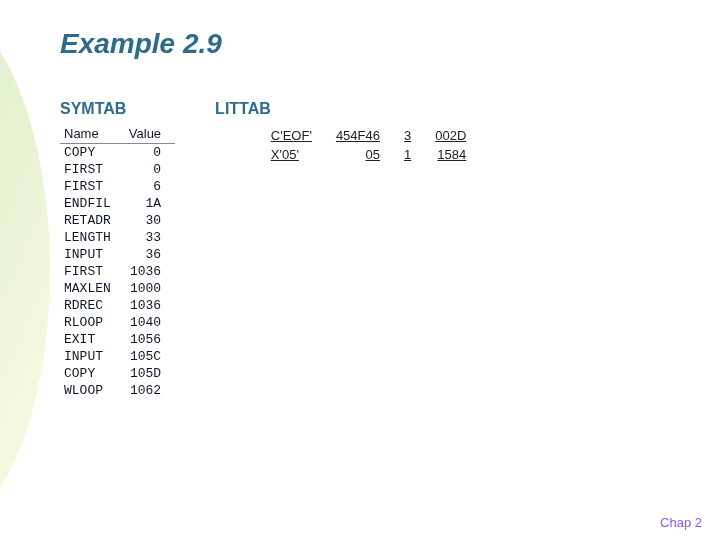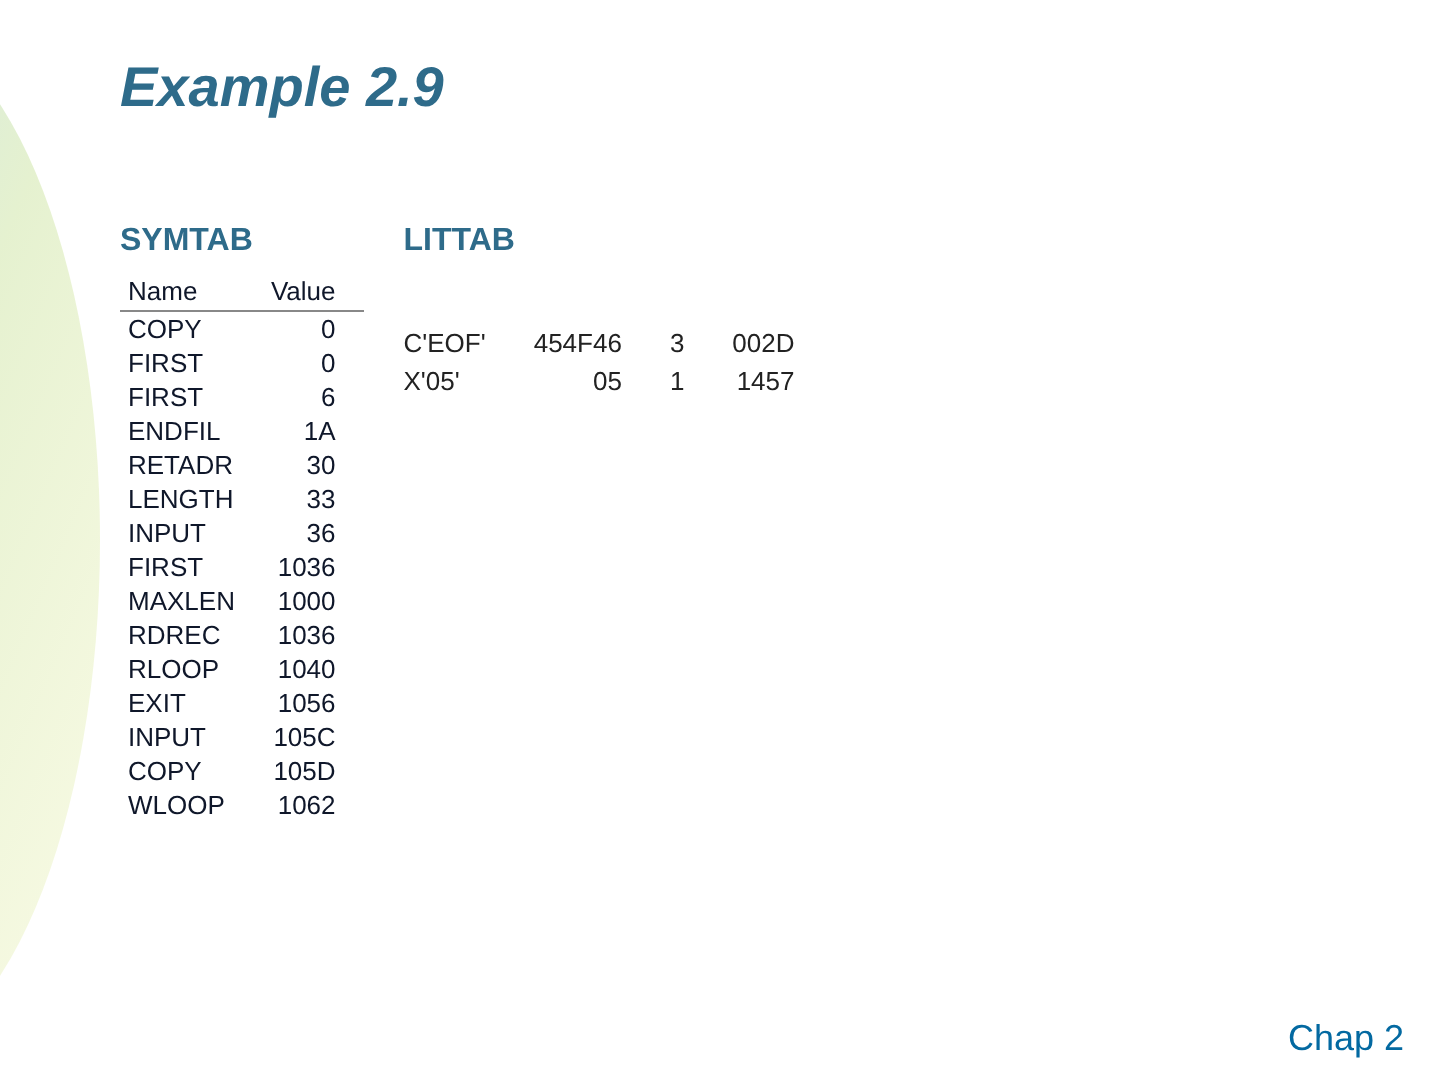--- a/index.html
+++ b/index.html
@@ -28,24 +28,24 @@
       top: 28px;
       left: 60px;
       font-size: 28px;
       font-weight: bold;
       color: #2e6b8a;
       font-style: italic;
     }
 
     .content-area {
       position: absolute;
-      top: 112px;
+      top: 100px;
       left: 60px;
       display: flex;
-      gap: 20px;
+      gap: 40px;
       align-items: flex-start;
     }
 
     .section-label {
       font-size: 16px;
       font-weight: bold;
       color: #2e6b8a;
       margin-bottom: 6px;
     }
 
@@ -68,59 +68,61 @@
       border-bottom: 1px solid #888;
     }
 
     .symtab-table th.val-col {
       text-align: right;
     }
 
     .symtab-table td {
       padding: 1px 14px 1px 4px;
       font-size: 13px;
+      font-family: Liberation Mono, monospace;
     }
 
     .symtab-table td.val-col {
       text-align: right;
     }
 
     
     .littab-container {
       display: flex;
-      flex-direction: column;
+      flex-direction: row;
       justify-content: space-between;
     }
 
     .littab-table {
       border-collapse: collapse;
       font-size: 13px;
       color: #222;
       margin-top: 26px;
+      text-decoration: underline;
     }
 
     .littab-table td {
       padding: 2px 12px;
     }
 
     .littab-table td:first-child {
       padding-left: 0;
     }
 
     .littab-table td.num-col {
       text-align: right;
     }
 
     
     .footer-label {
       position: absolute;
       bottom: 10px;
       right: 18px;
-      font-size: 18px;
-      color: #0369a1;
+      font-size: 13px;
+      color: #8b5cf6;
       margin-top: 12px;
     }
   </style>
 </head>
 <body>
 
 <svg class="left-arc" viewBox="0 0 120 540" xmlns="http://www.w3.org/2000/svg">
   <defs>
     <linearGradient id="arcGrad" x1="0" y1="0" x2="1" y2="1">
       <stop offset="0%" stop-color="#a8d4e6" stop-opacity="0.7"></stop>
@@ -216,21 +218,21 @@
       <tr>
             <td>C'EOF'</td>
             <td class="num-col">454F46</td>
             <td class="num-col">3</td>
             <td class="num-col">002D</td>
           </tr>
           <tr>
             <td>X'05'</td>
             <td class="num-col">05</td>
             <td class="num-col">1</td>
-            <td class="num-col">1457</td>
+            <td class="num-col">1584</td>
           </tr>
         </tbody>
     </table>
   </div>
 
 </div>
 
 <div class="footer-label">Chap 2</div>
 
 </body></html>

